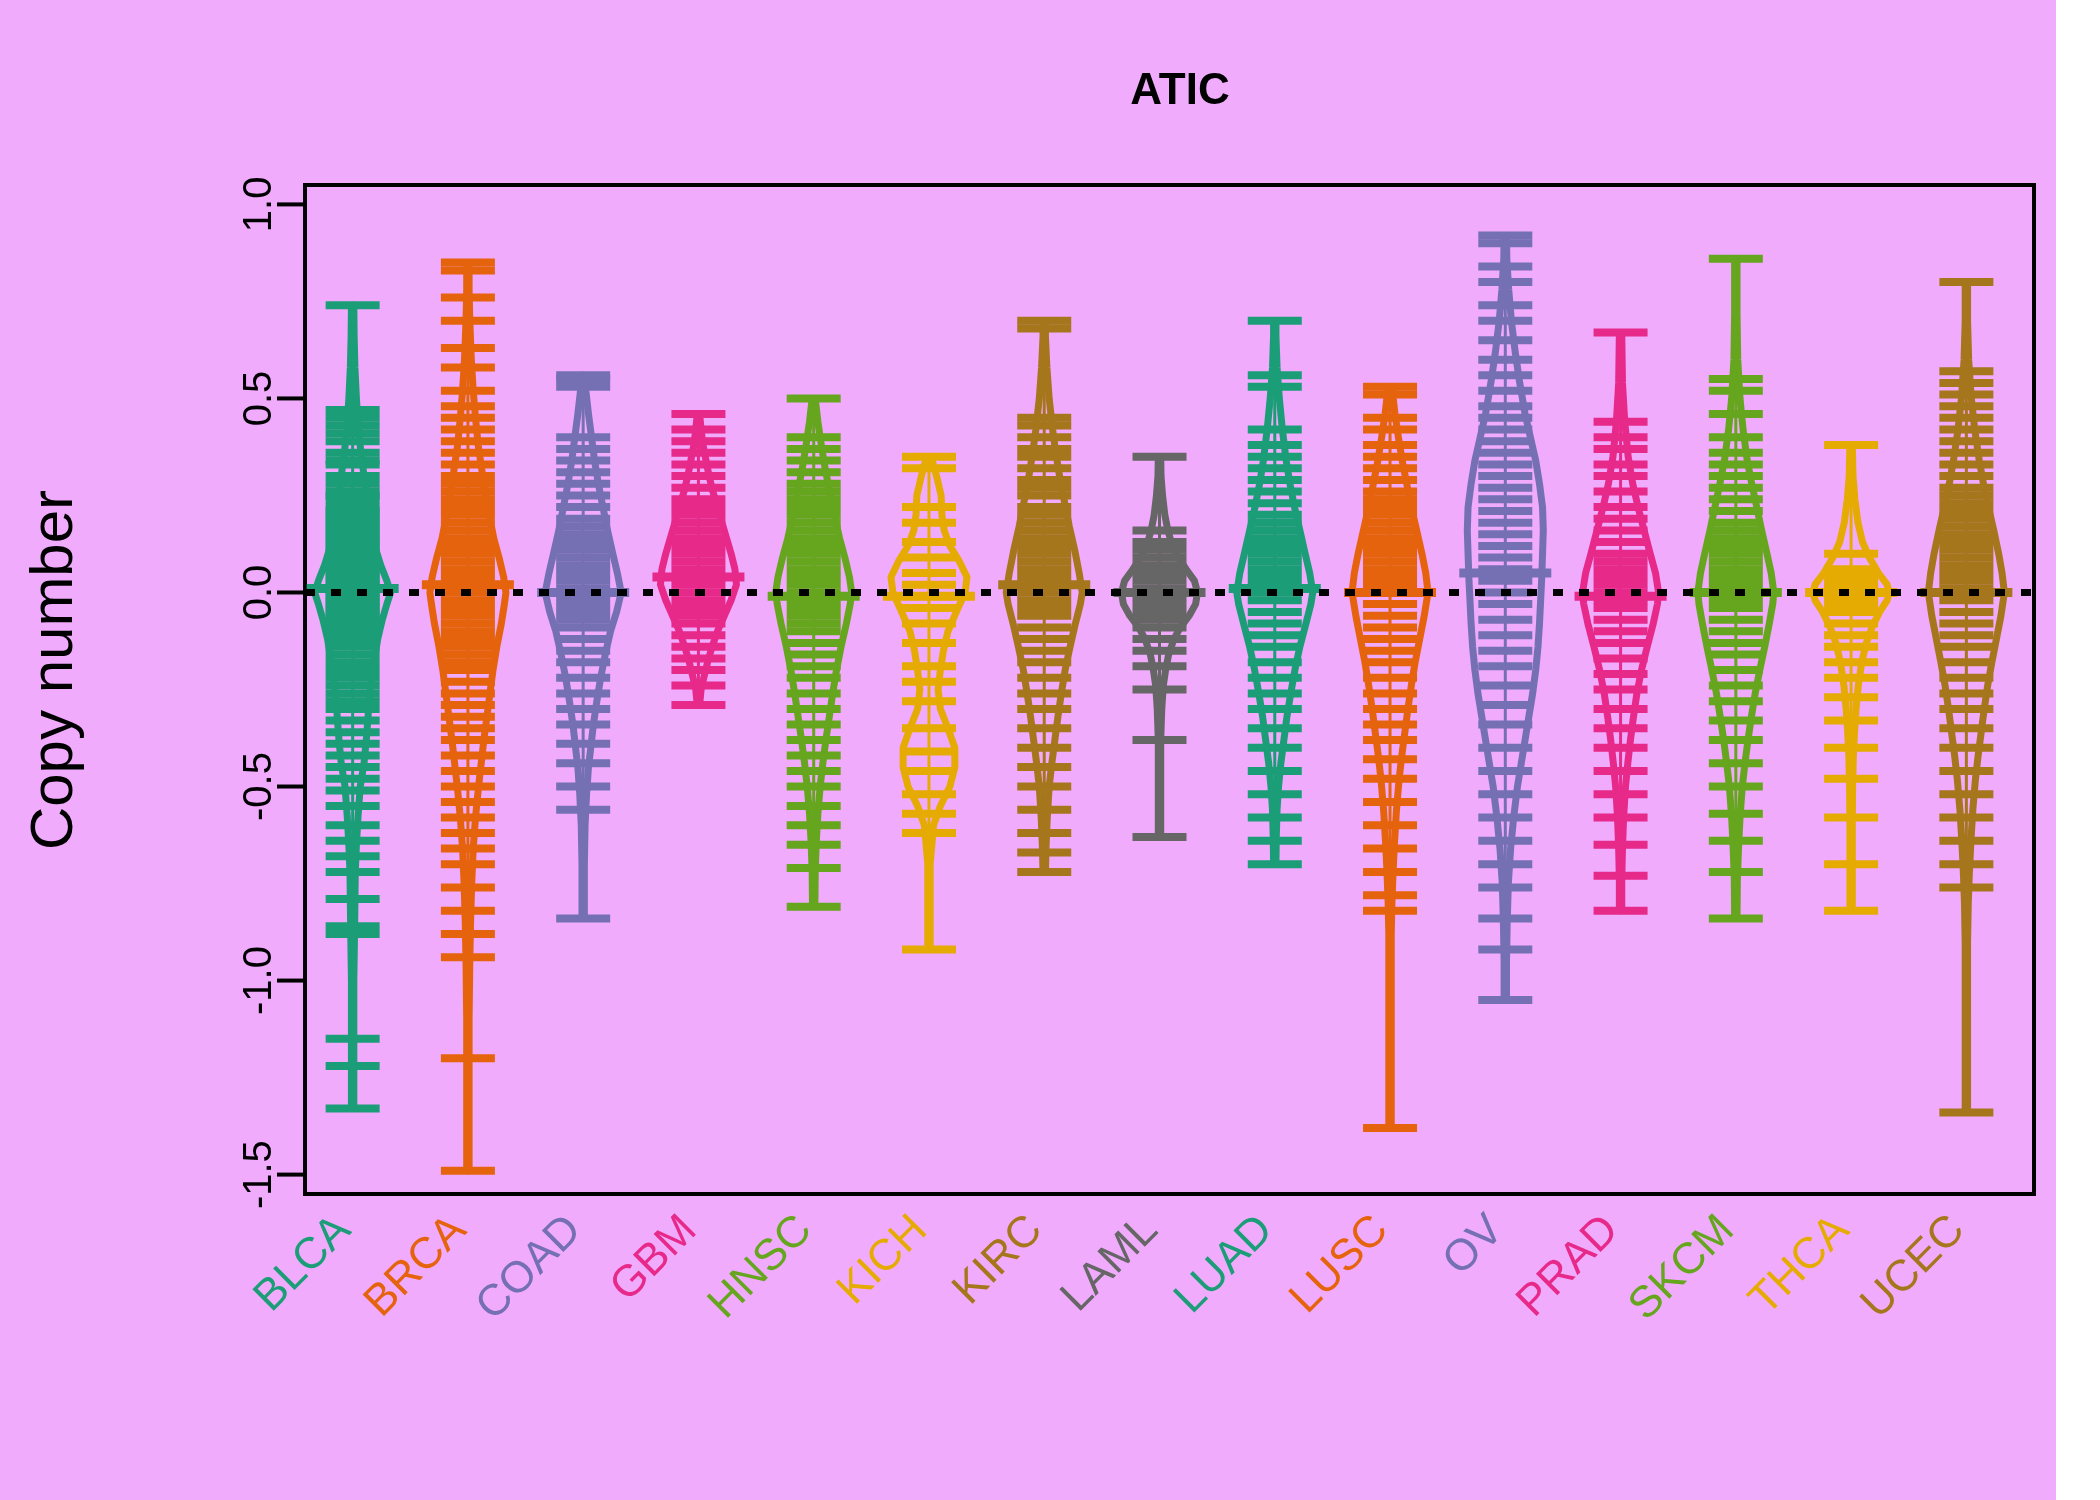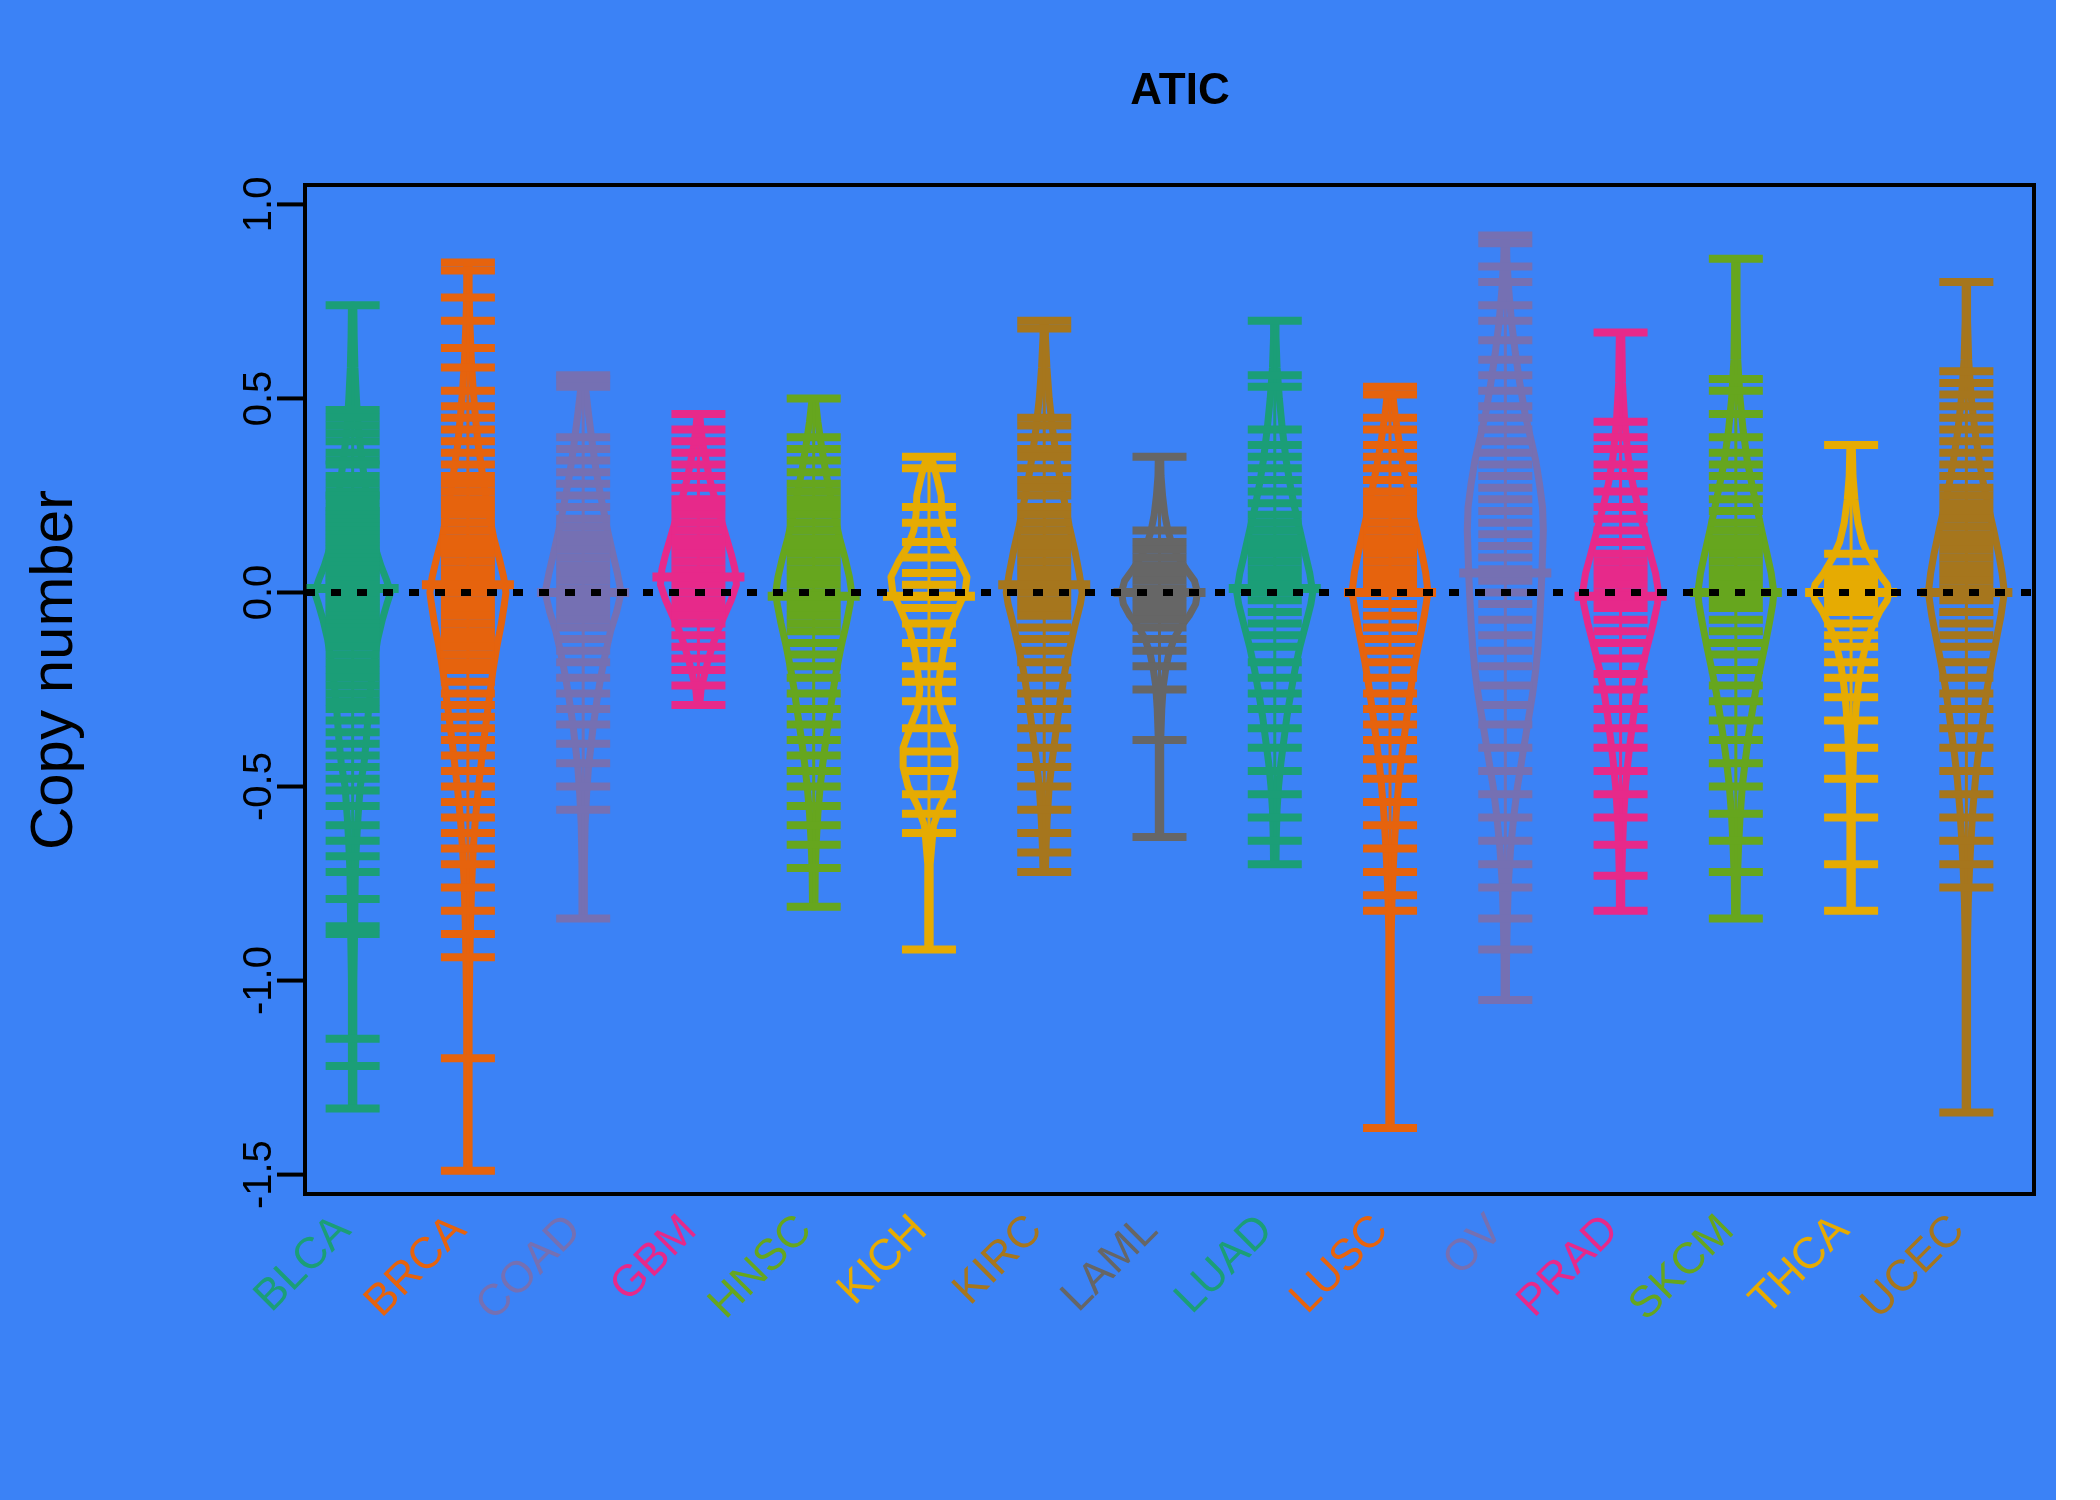--- a/index.html
+++ b/index.html
@@ -1,17 +1,17 @@
 <!DOCTYPE html>
 <html><head>
 <meta charset="utf-8">
 <style>
   html,body{margin:0;padding:0;background:#ffffff;}
   body{width:2100px;height:1500px;overflow:hidden;font-family:"Liberation Sans",sans-serif;}
-  #root{position:relative;width:2056px;height:1500px;background:#3b82f6;}
+  #root{position:relative;width:2056px;height:1500px;background:#f0abfc;}
   svg{display:block;}
   .ttl{font-family:"Liberation Sans",sans-serif;font-weight:bold;font-size:44px;fill:#000;}
   .ylab{font-family:"Liberation Sans",sans-serif;font-size:60px;fill:#000;}
   .ytick{font-family:"Liberation Sans",sans-serif;font-size:40px;fill:#000;}
   .xtick{font-family:"Liberation Sans",sans-serif;font-size:44px;}
 </style>
 </head>
 <body>
 
 <div id="root">

